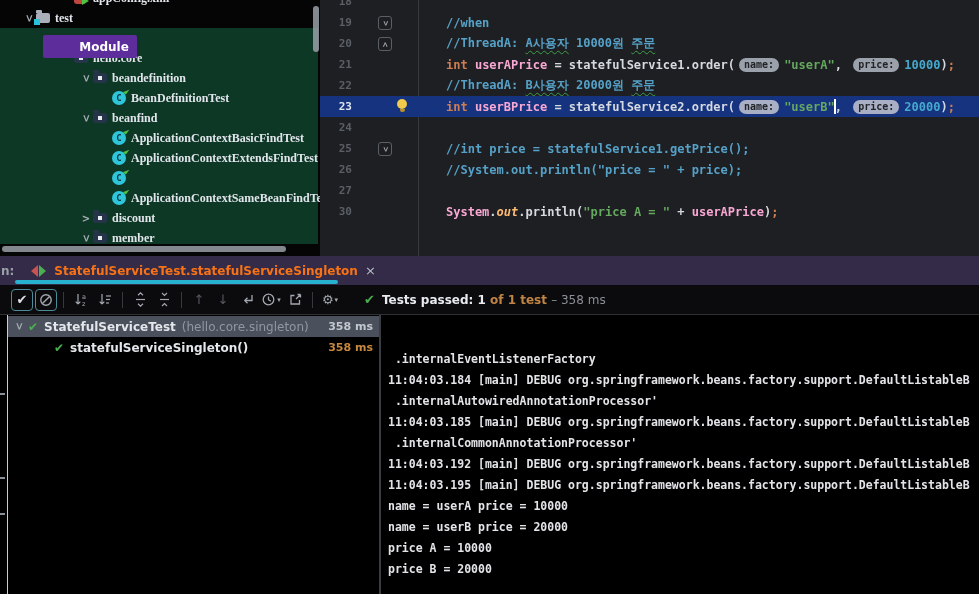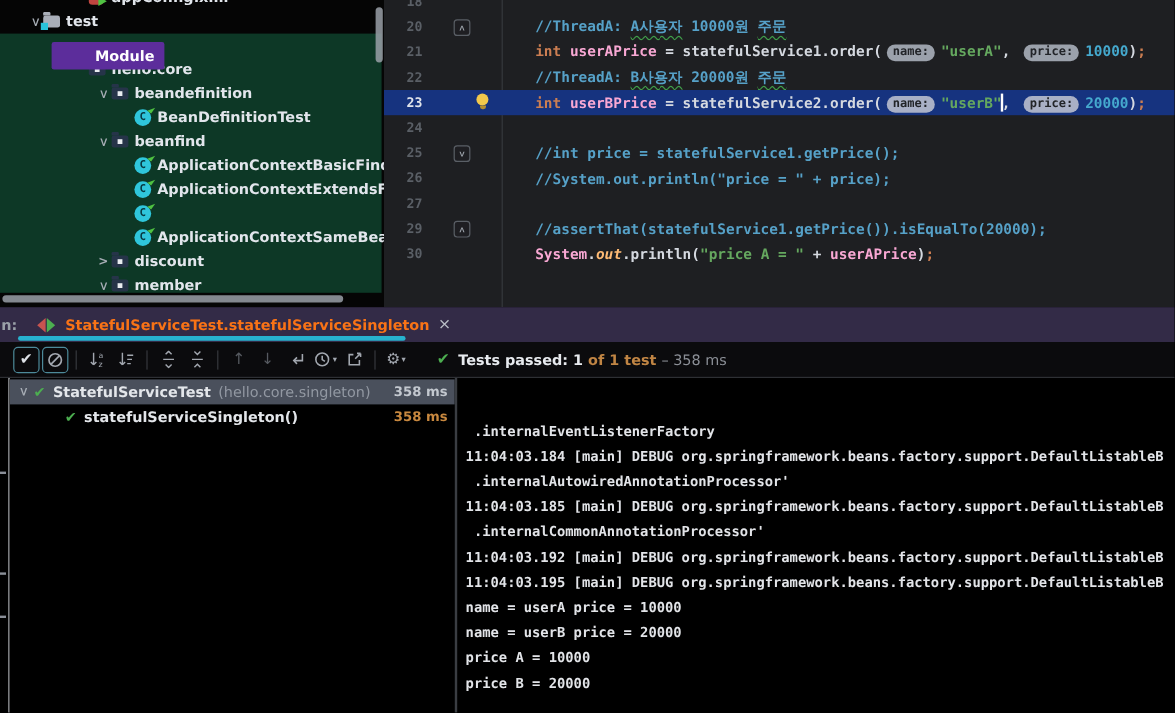--- a/index.html
+++ b/index.html
@@ -7,21 +7,21 @@
        font-family:"DejaVu Sans",sans-serif;-webkit-font-smoothing:antialiased;}
 
   
   .pp{position:absolute;left:0;top:0;width:320px;height:256px;background:#050505;overflow:hidden;}
   .pp-green{position:absolute;left:0;top:28px;width:318px;height:216px;background:#0d3826;}
   .pp-rows{position:absolute;left:0;top:-12px;right:0;z-index:1;}
   .prow{height:20px;display:flex;align-items:center;white-space:nowrap;overflow:hidden;}
   .prow .chev{width:14px;flex:none;color:#a7adb5;font-size:10px;font-weight:bold;text-align:center;}
   .chev.open{transform:rotate(90deg);}
   .chev.none{visibility:hidden;}
-  .plabel{color:#e2e6ec;font-size:12px;font-weight:bold;margin-left:4px;}
+  .plabel{color:#e2e6ec;font-size:12px;font-weight:bold;margin-left:4px;font-family:Liberation Serif, serif;}
   .picon{flex:none;position:relative;width:15px;height:14px;}
   .i-folder,.i-test-folder{position:absolute;left:0;top:2px;width:14px;height:10px;border-radius:2px;}
   .i-folder{background:#263449;}
   .i-folder::before,.i-test-folder::before{content:"";position:absolute;left:0;top:-3px;width:6px;height:3px;border-radius:1px 1px 0 0;background:inherit;}
   .i-folder::after{content:"";position:absolute;left:5px;top:3px;width:4px;height:4px;background:#e8ecf0;}
   .i-test-folder{background:#a9aeb8;}
   .i-test-folder::after{content:"";position:absolute;left:-2px;bottom:-2px;width:6px;height:6px;background:#28c3da;}
   .i-class{position:absolute;left:0;top:0;width:14px;height:14px;border-radius:50%;background:#2fc6dc;
            color:#083b44;font:bold 9px "DejaVu Sans Mono",monospace;display:flex;align-items:center;justify-content:center;}
   .i-class::after{content:"";position:absolute;right:-2px;top:-3px;width:0;height:0;
@@ -214,20 +214,29 @@
 
   <div class="ed">
     <div class="gutline"></div>
     <div class="ed-rows" id="edrows">
         <div class="crow">
           <span class="ln">18</span>
           <span class="gut"></span>
           <span class="code"></span>
         </div>
         <div class="crow">
+          <span class="ln">19</span>
+          <span class="gut">
+            <span class="fold down">
+              <span>&gt;</span>
+            </span>
+          </span>
+          <span class="code"><span class="cm">//when</span></span>
+        </div>
+        <div class="crow">
           <span class="ln">20</span>
           <span class="gut">
             <span class="fold up">
               <span>&gt;</span>
             </span>
           </span>
           <span class="code"><span class="cm">//ThreadA: </span><span class="cmw">A사용자</span><span class="cm"> 10000원 </span><span class="cmw">주문</span></span>
         </div>
         <div class="crow">
           <span class="ln">21</span>
@@ -262,29 +271,20 @@
         </div>
         <div class="crow">
           <span class="ln">26</span>
           <span class="gut"></span>
           <span class="code"><span class="cm">//System.out.println("price = " + price);</span></span>
         </div>
         <div class="crow">
           <span class="ln">27</span>
           <span class="gut"></span>
           <span class="code"></span>
-        </div>
-        <div class="crow">
-          <span class="ln">29</span>
-          <span class="gut">
-            <span class="fold up">
-              <span>&gt;</span>
-            </span>
-          </span>
-          <span class="code"><span class="cm">//assertThat(statefulService1.getPrice()).isEqualTo(20000);</span></span>
         </div>
         <div class="crow">
           <span class="ln">30</span>
           <span class="gut"></span>
           <span class="code"><span class="sys">System</span><span class="pl">.</span><span class="field">out</span><span class="pl">.println(</span><span class="str">"price A = "</span><span class="pl"> + </span><span class="var">userAPrice</span><span class="pl">)</span><span class="semi">;</span></span>
         </div>
       </div>
   </div>
 
   <div class="bp">

